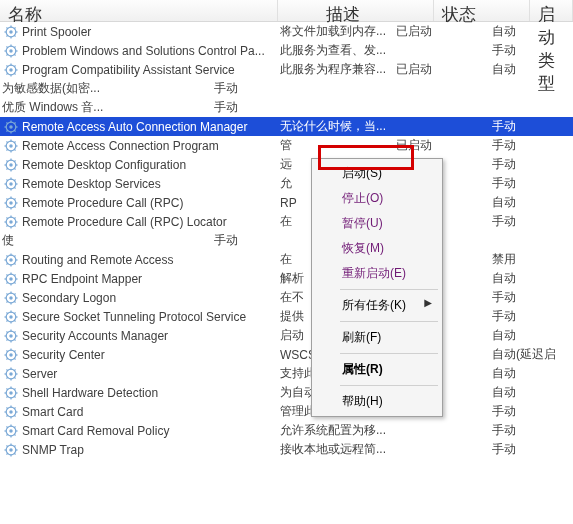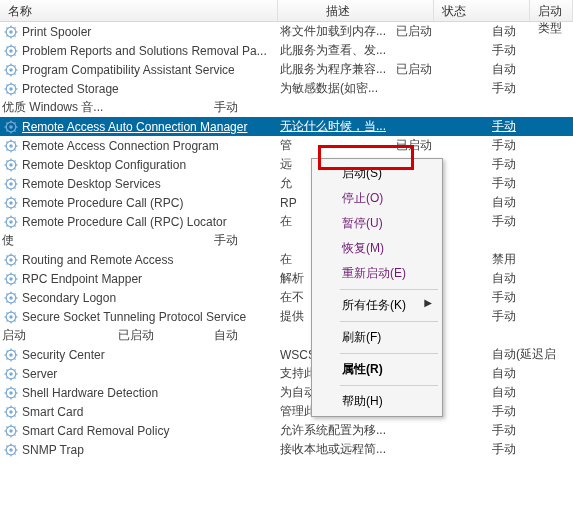--- a/index.html
+++ b/index.html
@@ -10,43 +10,42 @@
   width: 573px;
   height: 524px;
   overflow: hidden;
   position: relative;
 }
 .header {
   display: flex;
   background: linear-gradient(#fdfdfd, #f0f0f0);
   border-bottom: 1px solid #d8d8d8;
   height: 22px;
-  font-size: 12px;
+  font-size: 17px;
   color: #333;
 }
 .header .col {
   padding: 3px 8px;
   border-right: 1px solid #e0e0e0;
 }
 .col-name { width: 278px; }
 .col-desc { width: 116px; margin-left: 40px; }
 .col-status { width: 96px; }
 .col-start { flex: 1; }
 .table { }
 .row {
   display: flex;
   height: 19px;
   align-items: center;
   color: #404040;
   white-space: nowrap;
 }
 .row.selected {
-  background: #0369a1;
+  background: #1d4ed8;
   color: #fff;
-  text-decoration: underline;
 }
 .row .cell { overflow: hidden; text-overflow: ellipsis; }
 .cell-name { width: 278px; display: flex; align-items: center; padding-left: 4px; }
 .cell-desc { width: 116px; padding-left: 2px; }
 .cell-status { width: 96px; padding-left: 2px; }
 .cell-start { flex: 1; padding-left: 2px; }
 .gear-icon {
   width: 14px; height: 14px;
   margin-right: 4px;
   flex-shrink: 0;
@@ -135,21 +134,21 @@
               <line x1="8" y1="0.5" x2="8" y2="3"></line>
               <line x1="8" y1="13" x2="8" y2="15.5"></line>
               <line x1="0.5" y1="8" x2="3" y2="8"></line>
               <line x1="13" y1="8" x2="15.5" y2="8"></line>
               <line x1="2.8" y1="2.8" x2="4.5" y2="4.5"></line>
               <line x1="11.5" y1="11.5" x2="13.2" y2="13.2"></line>
               <line x1="13.2" y1="2.8" x2="11.5" y2="4.5"></line>
               <line x1="4.5" y1="11.5" x2="2.8" y2="13.2"></line>
             </g>
           </svg></span>
-        <span>Problem Reports and Solutions Removal Pa...</span>
+        <span>Problem Windows and Solutions Control Pa...</span>
       </div>
       <div class="cell cell-desc">此服务为查看、发...</div>
       <div class="cell cell-status"></div>
       <div class="cell cell-start">手动</div>
     </div>
     <div class="row">
       <div class="cell cell-name">
         <span class="gear-icon"><svg viewBox="0 0 16 16">
             <circle cx="8" cy="8" r="5.5" fill="none" stroke="#7ba9d6" stroke-width="1.4"></circle>
             <circle cx="8" cy="8" r="2" fill="#7ba9d6"></circle>
@@ -164,37 +163,20 @@
               <line x1="4.5" y1="11.5" x2="2.8" y2="13.2"></line>
             </g>
           </svg></span>
         <span>Program Compatibility Assistant Service</span>
       </div>
       <div class="cell cell-desc">此服务为程序兼容...</div>
       <div class="cell cell-status">已启动</div>
       <div class="cell cell-start">自动</div>
     </div>
     <div class="row">
-      <div class="cell cell-name">
-        <span class="gear-icon"><svg viewBox="0 0 16 16">
-            <circle cx="8" cy="8" r="5.5" fill="none" stroke="#7ba9d6" stroke-width="1.4"></circle>
-            <circle cx="8" cy="8" r="2" fill="#7ba9d6"></circle>
-            <g stroke="#7ba9d6" stroke-width="1.4">
-              <line x1="8" y1="0.5" x2="8" y2="3"></line>
-              <line x1="8" y1="13" x2="8" y2="15.5"></line>
-              <line x1="0.5" y1="8" x2="3" y2="8"></line>
-              <line x1="13" y1="8" x2="15.5" y2="8"></line>
-              <line x1="2.8" y1="2.8" x2="4.5" y2="4.5"></line>
-              <line x1="11.5" y1="11.5" x2="13.2" y2="13.2"></line>
-              <line x1="13.2" y1="2.8" x2="11.5" y2="4.5"></line>
-              <line x1="4.5" y1="11.5" x2="2.8" y2="13.2"></line>
-            </g>
-          </svg></span>
-        <span>Protected Storage</span>
-      </div>
       <div class="cell cell-desc">为敏感数据(如密...</div>
       <div class="cell cell-status"></div>
       <div class="cell cell-start">手动</div>
     </div>
     <div class="row">
       <div class="cell cell-desc">优质 Windows 音...</div>
       <div class="cell cell-status"></div>
       <div class="cell cell-start">手动</div>
     </div>
     <div class="row selected">
@@ -416,20 +398,37 @@
               <line x1="4.5" y1="11.5" x2="2.8" y2="13.2"></line>
             </g>
           </svg></span>
         <span>Secure Socket Tunneling Protocol Service</span>
       </div>
       <div class="cell cell-desc">提供</div>
       <div class="cell cell-status">已启动</div>
       <div class="cell cell-start">手动</div>
     </div>
     <div class="row">
+      <div class="cell cell-name">
+        <span class="gear-icon"><svg viewBox="0 0 16 16">
+            <circle cx="8" cy="8" r="5.5" fill="none" stroke="#7ba9d6" stroke-width="1.4"></circle>
+            <circle cx="8" cy="8" r="2" fill="#7ba9d6"></circle>
+            <g stroke="#7ba9d6" stroke-width="1.4">
+              <line x1="8" y1="0.5" x2="8" y2="3"></line>
+              <line x1="8" y1="13" x2="8" y2="15.5"></line>
+              <line x1="0.5" y1="8" x2="3" y2="8"></line>
+              <line x1="13" y1="8" x2="15.5" y2="8"></line>
+              <line x1="2.8" y1="2.8" x2="4.5" y2="4.5"></line>
+              <line x1="11.5" y1="11.5" x2="13.2" y2="13.2"></line>
+              <line x1="13.2" y1="2.8" x2="11.5" y2="4.5"></line>
+              <line x1="4.5" y1="11.5" x2="2.8" y2="13.2"></line>
+            </g>
+          </svg></span>
+        <span>Security Accounts Manager</span>
+      </div>
       <div class="cell cell-desc">启动</div>
       <div class="cell cell-status">已启动</div>
       <div class="cell cell-start">自动</div>
     </div>
     <div class="row">
       <div class="cell cell-name">
         <span class="gear-icon"><svg viewBox="0 0 16 16">
             <circle cx="8" cy="8" r="5.5" fill="none" stroke="#7ba9d6" stroke-width="1.4"></circle>
             <circle cx="8" cy="8" r="2" fill="#7ba9d6"></circle>
             <g stroke="#7ba9d6" stroke-width="1.4">

